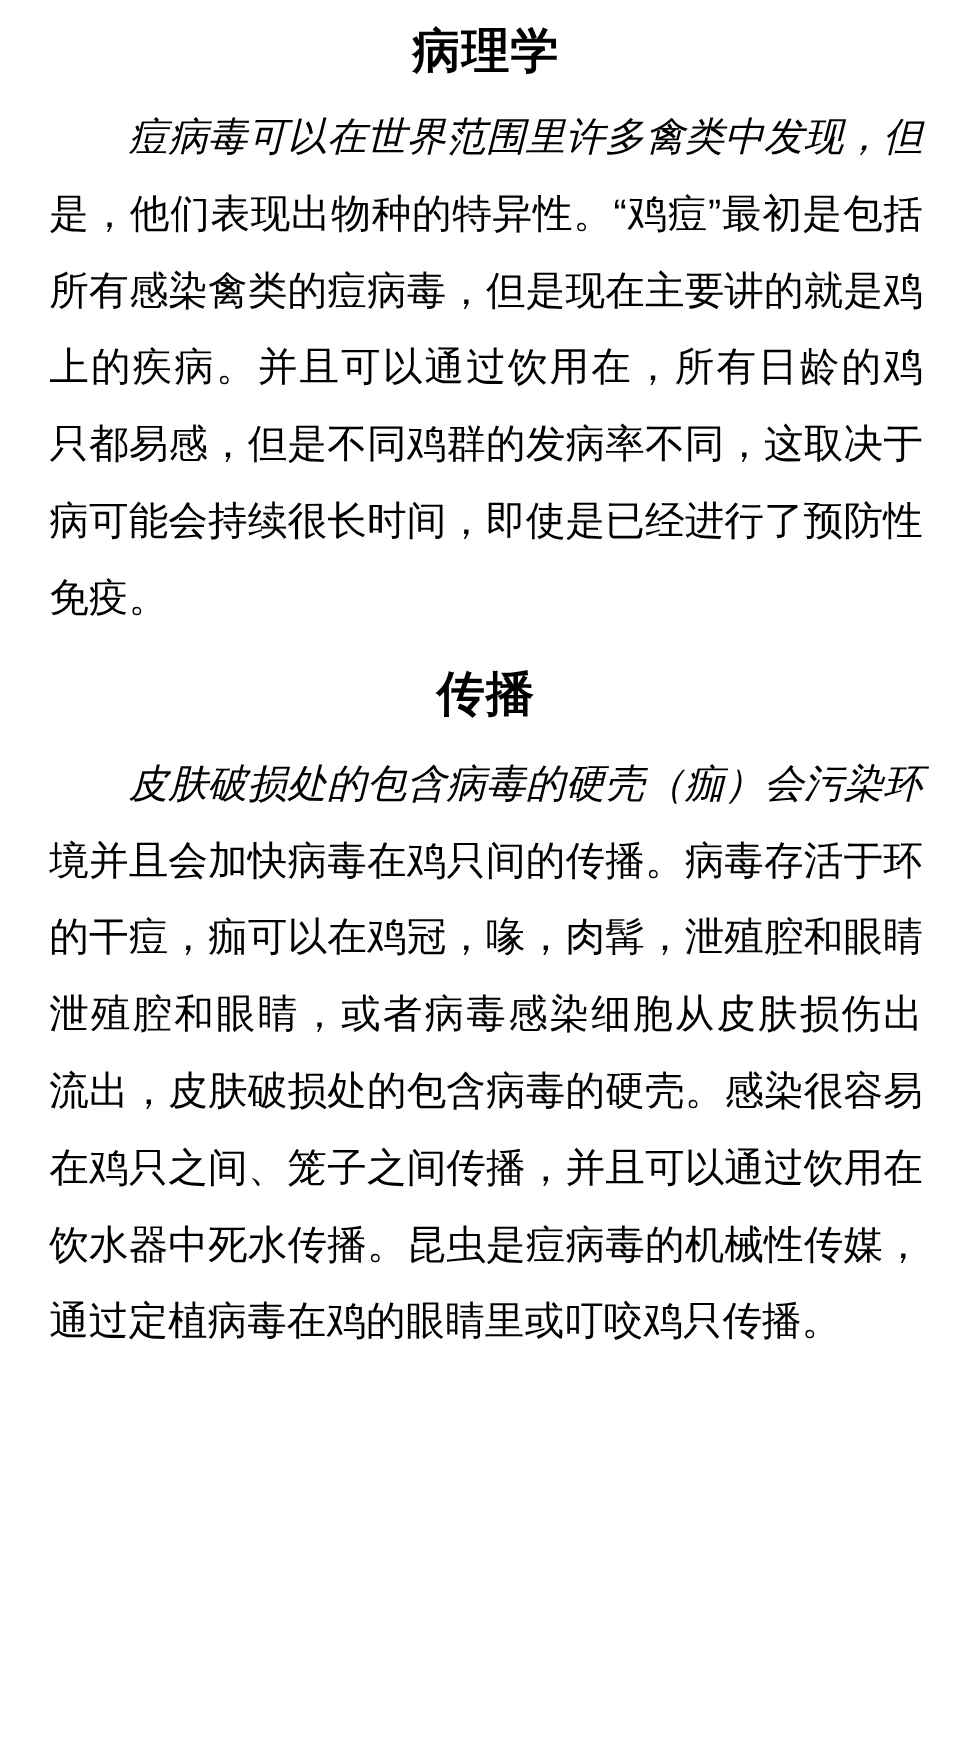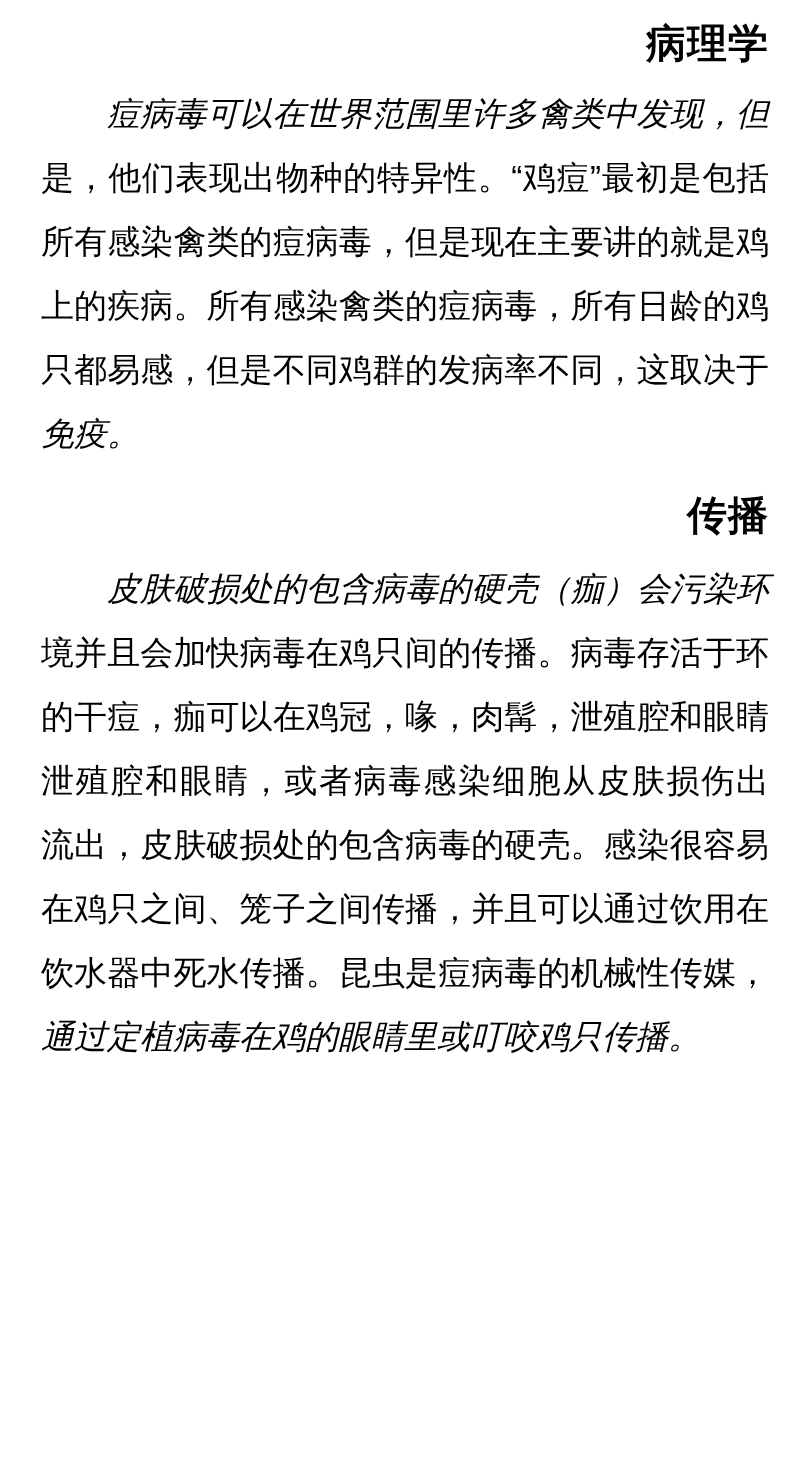--- a/index.html
+++ b/index.html
@@ -17,21 +17,21 @@
     color: #000000;
     font-family: "Liberation Sans", sans-serif;
     overflow: hidden;
   }
   .heading {
     margin: 0;
     height: 64px;
     line-height: 64px;
     font-size: 40px;
     font-weight: 700;
-    text-align: right;
+    text-align: center;
     letter-spacing: 1px;
   }
   .heading.second {
     margin-top: 17px;
     margin-bottom: 10px;
   }
   .para {
     margin: 0;
   }
   .para.first-after-title {
@@ -45,36 +45,36 @@
     text-align-last: justify;
     word-break: break-all;
     white-space: normal;
   }
   .line.indent {
     text-indent: 66px;
     font-style: italic;
   }
   .line.short {
     text-align-last: left;
-    font-style: italic;
   }
 </style>
 </head>
 <body>
 
 <div class="page">
 
   <h1 class="heading first">病理学</h1>
 
   <div class="para first-after-title">
     <div class="line indent">痘病毒可以在世界范围里许多禽类中发现，但</div>
     <div class="line">是，他们表现出物种的特异性。“鸡痘”最初是包括</div>
     <div class="line">所有感染禽类的痘病毒，但是现在主要讲的就是鸡</div>
-    <div class="line">上的疾病。所有感染禽类的痘病毒，所有日龄的鸡</div>
+    <div class="line">上的疾病。并且可以通过饮用在，所有日龄的鸡</div>
     <div class="line">只都易感，但是不同鸡群的发病率不同，这取决于</div>
+    <div class="line">病可能会持续很长时间，即使是已经进行了预防性</div>
     <div class="line short">免疫。</div>
   </div>
 
   <h1 class="heading second">传播</h1>
 
   <div class="para">
     <div class="line indent">皮肤破损处的包含病毒的硬壳（痂）会污染环</div>
     <div class="line">境并且会加快病毒在鸡只间的传播。病毒存活于环</div>
     <div class="line">的干痘，痂可以在鸡冠，喙，肉髯，泄殖腔和眼睛</div>
   </div>

